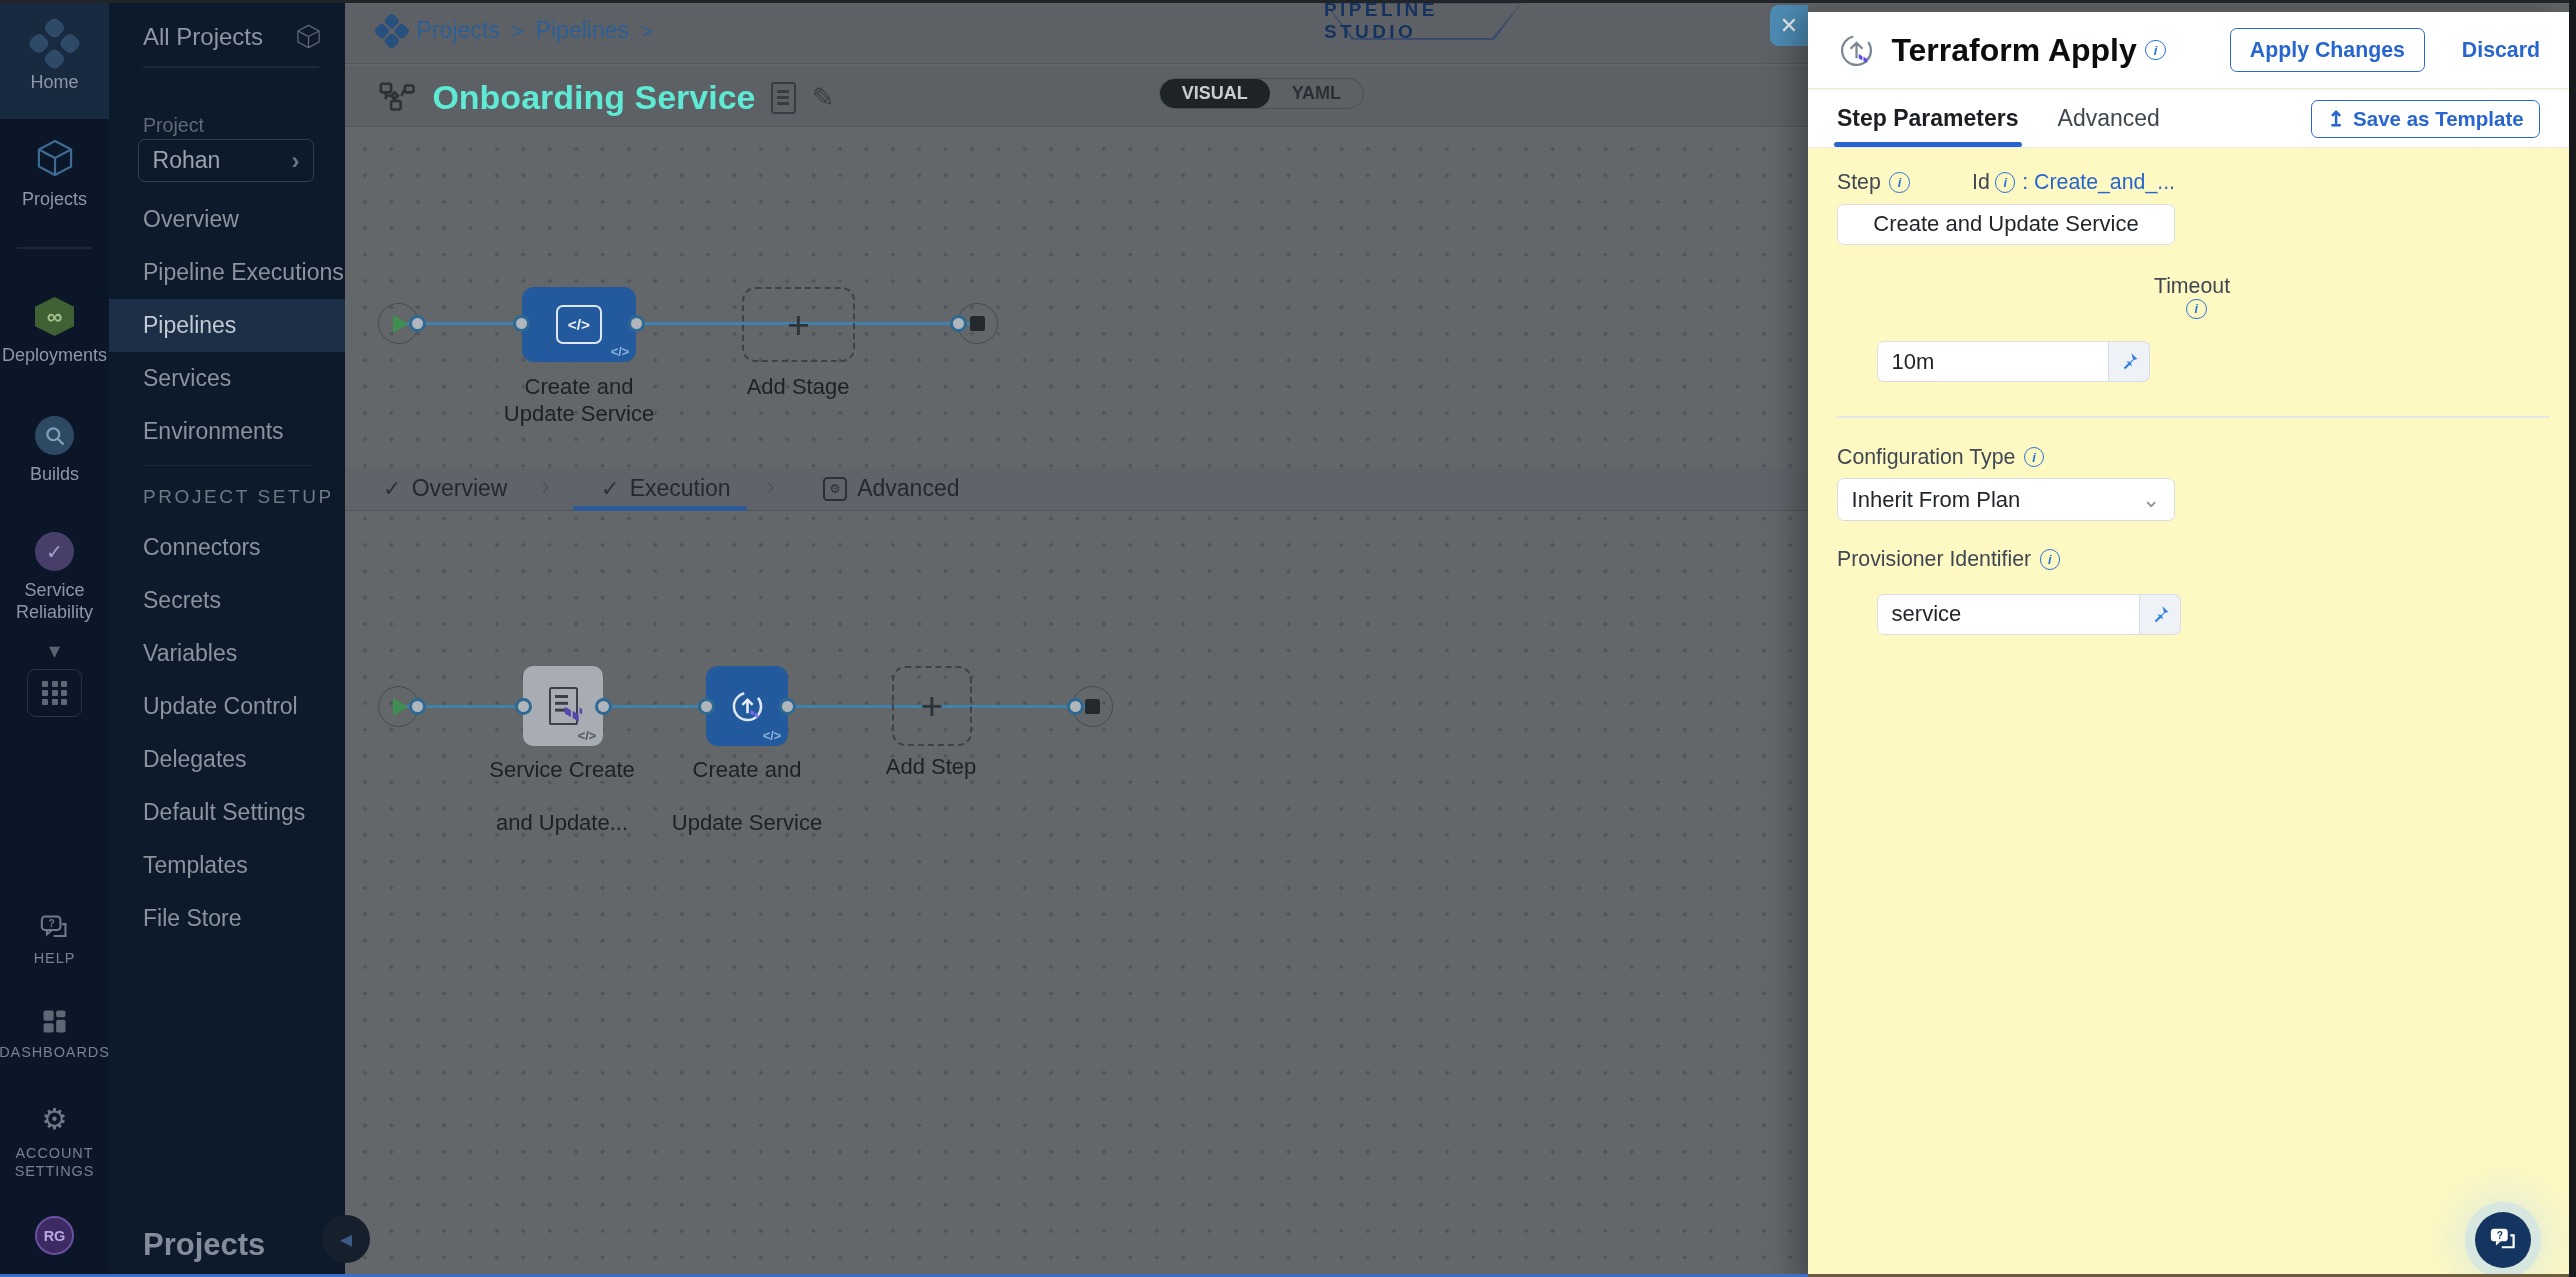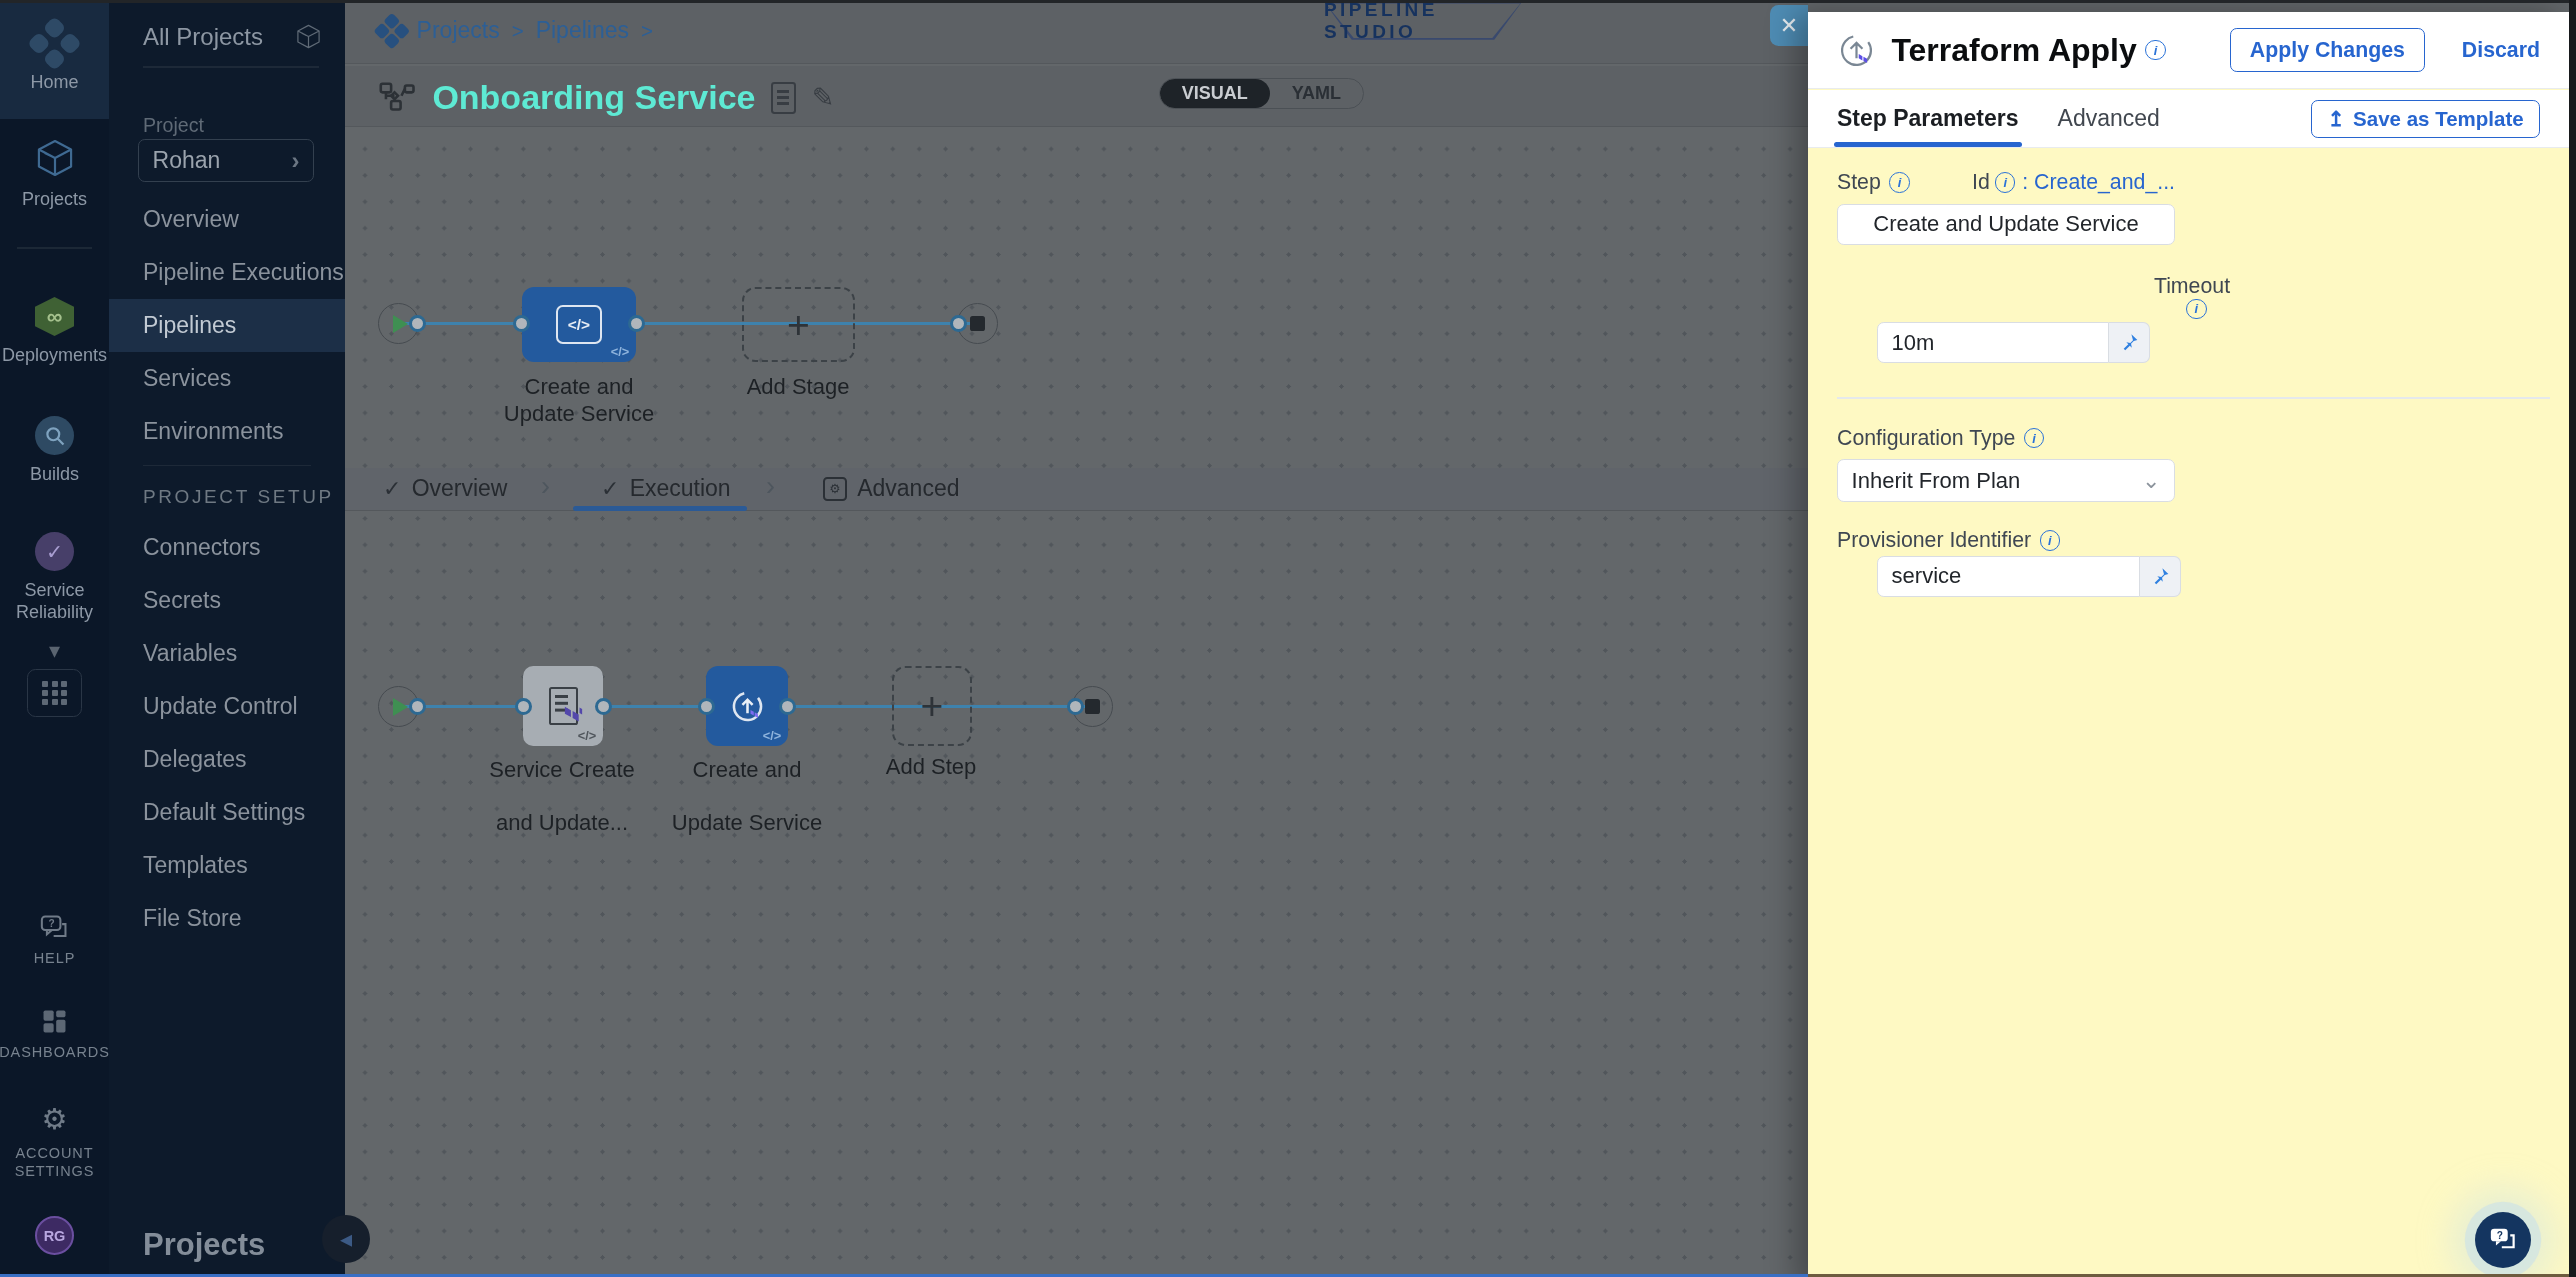--- a/index.html
+++ b/index.html
@@ -114,21 +114,21 @@
   .d-tab.active { font-weight:bold; color:#1b1e22; }
   .d-tab.active:after { content:""; position:absolute; left:-3.4px; right:-3.4px; bottom:0; height:5.1px; background:#2765cf; border-radius:2.6px; }
   .btn-outline.sm { font-size:20.5px; padding:6px 15.4px; display:flex; align-items:center; gap:8.5px; }
   .d-body { position:absolute; left:29px; top:136px; right:22px; }
   .fld-label { display:flex; align-items:center; font-size:21.3px; color:#3f4752; }
   .name-row { margin-top:22px; width:338px; display:flex; justify-content:space-between; align-items:center; }
   .id-wrap { display:flex; align-items:center; font-size:21.3px; color:#3f4752; }
   .id-link { color:#2765cf; margin-left:6.8px; cursor:pointer; }
   .tinput { height:41px; border:1.7px solid #d9dde3; border-radius:6.8px; background:#fff; font-size:22px; color:#22262b; padding:0 13.6px; font-family:inherit; outline:none; }
   .w-full { width:338px; margin-top:8.5px; display:block;text-align:center; }
-  .input-group { display:flex; margin-top:3px;padding-left:40px; }
+  .input-group { display:flex; margin-top:22px;padding-left:40px; }
   .input-group .tinput { border-radius:6.8px 0 0 6.8px; }
   .pin-btn { width:41px; height:41px; background:#eef1f5; border:1.7px solid #d9dde3; border-left:none; border-radius:0 6.8px 6.8px 0; display:flex; align-items:center; justify-content:center; cursor:pointer; }
   .divider { height:1.7px; background:#e5e9ec; margin-top:34px; width:713px; }
   .select { width:338px; height:43px; border:1.7px solid #d9dde3; border-radius:6.8px; background:#fff; margin-top:8.5px; display:flex; align-items:center; justify-content:space-between; padding:0 13.6px; cursor:pointer; }
   .select .val { font-size:22px; color:#22262b; }
   .select .dd { color:#8b939c; font-size:22px; }
   .mt34 { margin-top:29px;flex-direction:column; } .mt30 { margin-top:25.6px; }
   .fab { position:absolute; right:38px; bottom:22px; width:56px; height:56px; border-radius:50%; background:#143560; display:flex; align-items:center; justify-content:center; cursor:pointer; box-shadow:0 0 0 10.2px rgba(190,220,242,.45), 0 0 34px 24px rgba(190,220,242,.35); z-index:25; }
   .edge-strip { position:absolute; right:0; top:0; width:6.8px; height:1278px; background:#17191c; z-index:70; }
 </style>

